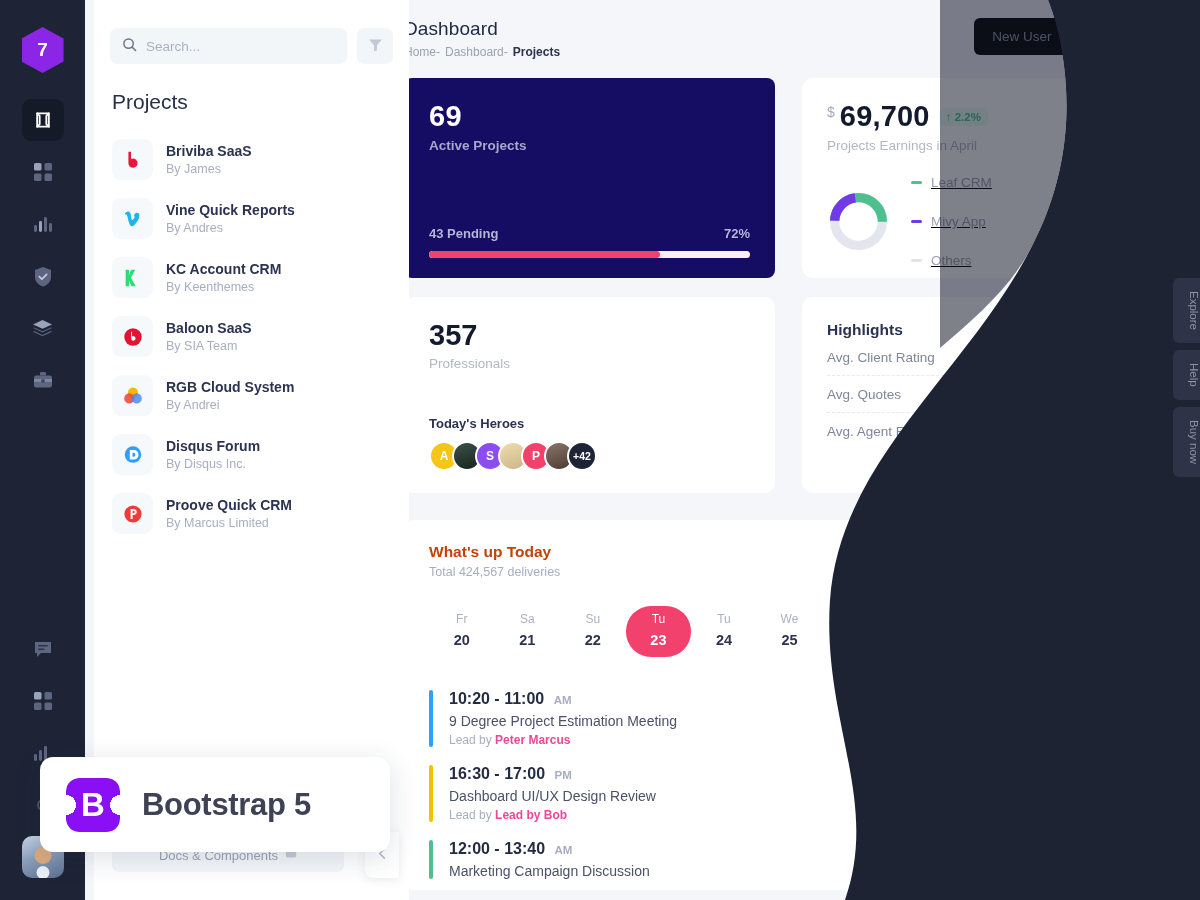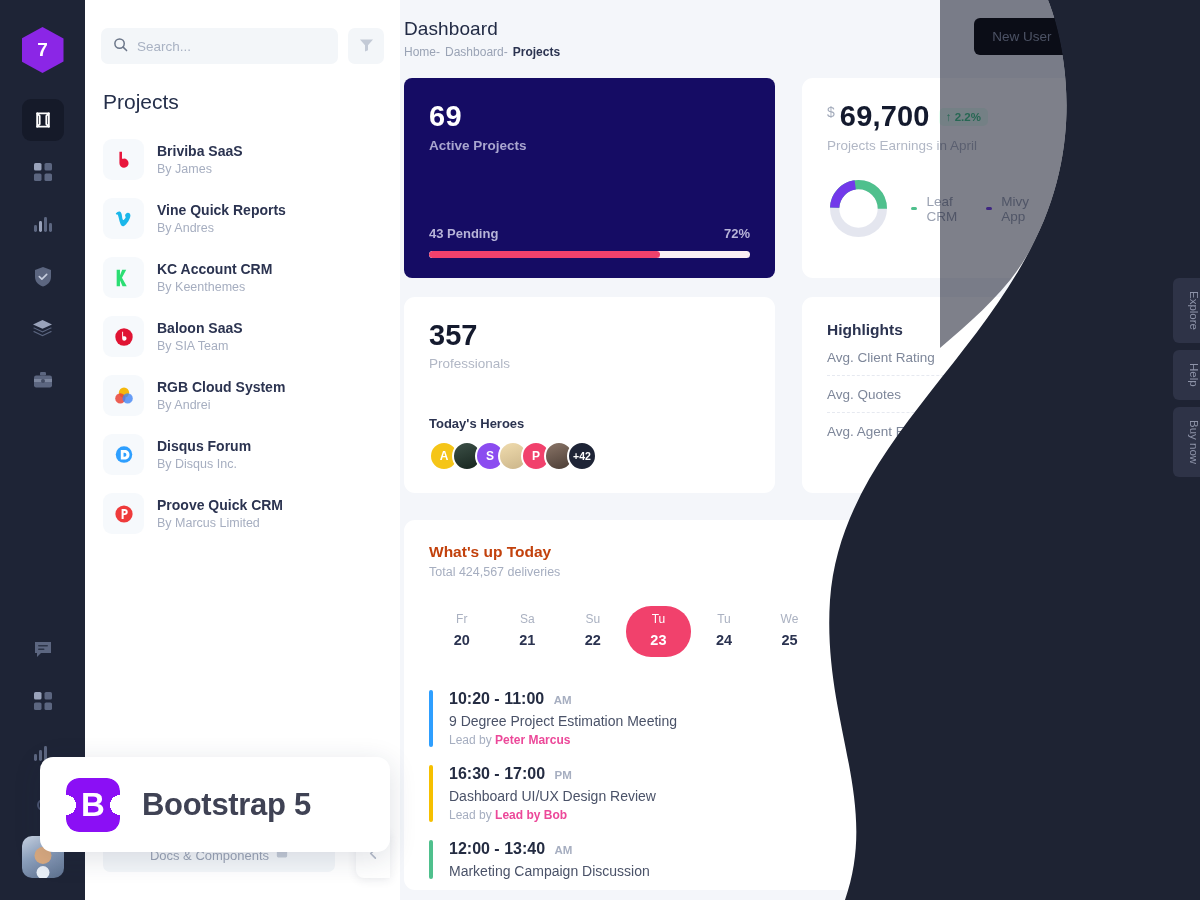--- a/index.html
+++ b/index.html
@@ -39,21 +39,21 @@
     position: relative; margin-bottom: 14px;
   }
   .avatar-sq::after{
     content:""; position:absolute; left:50%; top:26%; width:17px; height:17px;
     border-radius:50%; background:#d9a97f; transform:translateX(-50%);
     box-shadow: 0 17px 0 -2px #e8eef6;
   }
 
   
   #projects-panel {
-    position: absolute; left: 85px; top: 0; width: 315px; height: 900px;
+    position: absolute; left: 94px; top: 0; width: 315px; height: 900px;
     background: #ffffff;
     z-index: 4;
   }
   .search-row { display: flex; gap: 10px; padding: 28px 16px 0 16px; }
   .search-box {
     flex: 1; height: 36px; background: #f3f6f9; border-radius: 7px;
     display: flex; align-items: center; gap: 9px; padding: 0 12px;
   }
   .search-box input {
     border: none; background: transparent; outline: none; flex: 1;
@@ -130,21 +130,21 @@
   .earn-top { display: flex; align-items: baseline; gap: 5px; }
   .dollar { font-size: 14px; color: #a3abbb; font-weight: 500; position: relative; top: -9px; }
   .earn-amt { font-size: 29px; color: #141a2e; font-weight: bold; letter-spacing: .2px; }
   .badge-up {
     background: #e8fff3; color: #3ec786; font-size: 11.5px; font-weight: bold;
     padding: 3px 7px; border-radius: 5px; margin-left: 4px; position: relative; top: -5px;
   }
   .earn-sub { font-size: 13.5px; color: #b1b7c5; margin-top: 5px; }
   .earn-body { display: flex; align-items: center; margin-top: 22px; }
   .donut { width: 63px; height: 63px; flex: 0 0 63px; }
-  .legend { margin-left: 21px; display: flex; gap: 24px; }
+  .legend { margin-left: 21px; display: flex; flex-direction: column; gap: 24px; text-decoration: underline; }
   .leg-row { display: flex; align-items: center; gap: 9px; font-size: 13.5px; color: #9aa1b1; }
   .leg-dash { width: 11px; height: 3px; border-radius: 2px; display: inline-block; }
   .earn-vals { margin-left: auto; display: flex; flex-direction: column; gap: 11px; text-align: right; }
   .earn-val { font-size: 13.5px; color: #2b3350; font-weight: bold; }
 
   
   .card-pro { height: 196px; padding: 22px 25px; display: flex; flex-direction: column; }
   .pro-num { font-size: 29px; color: #141a2e; font-weight: bold; }
   .pro-lbl { font-size: 13.5px; color: #b1b7c5; margin-top: 4px; }
   .heroes-lbl { font-size: 13px; color: #2b3350; font-weight: bold; margin-top: auto; }

